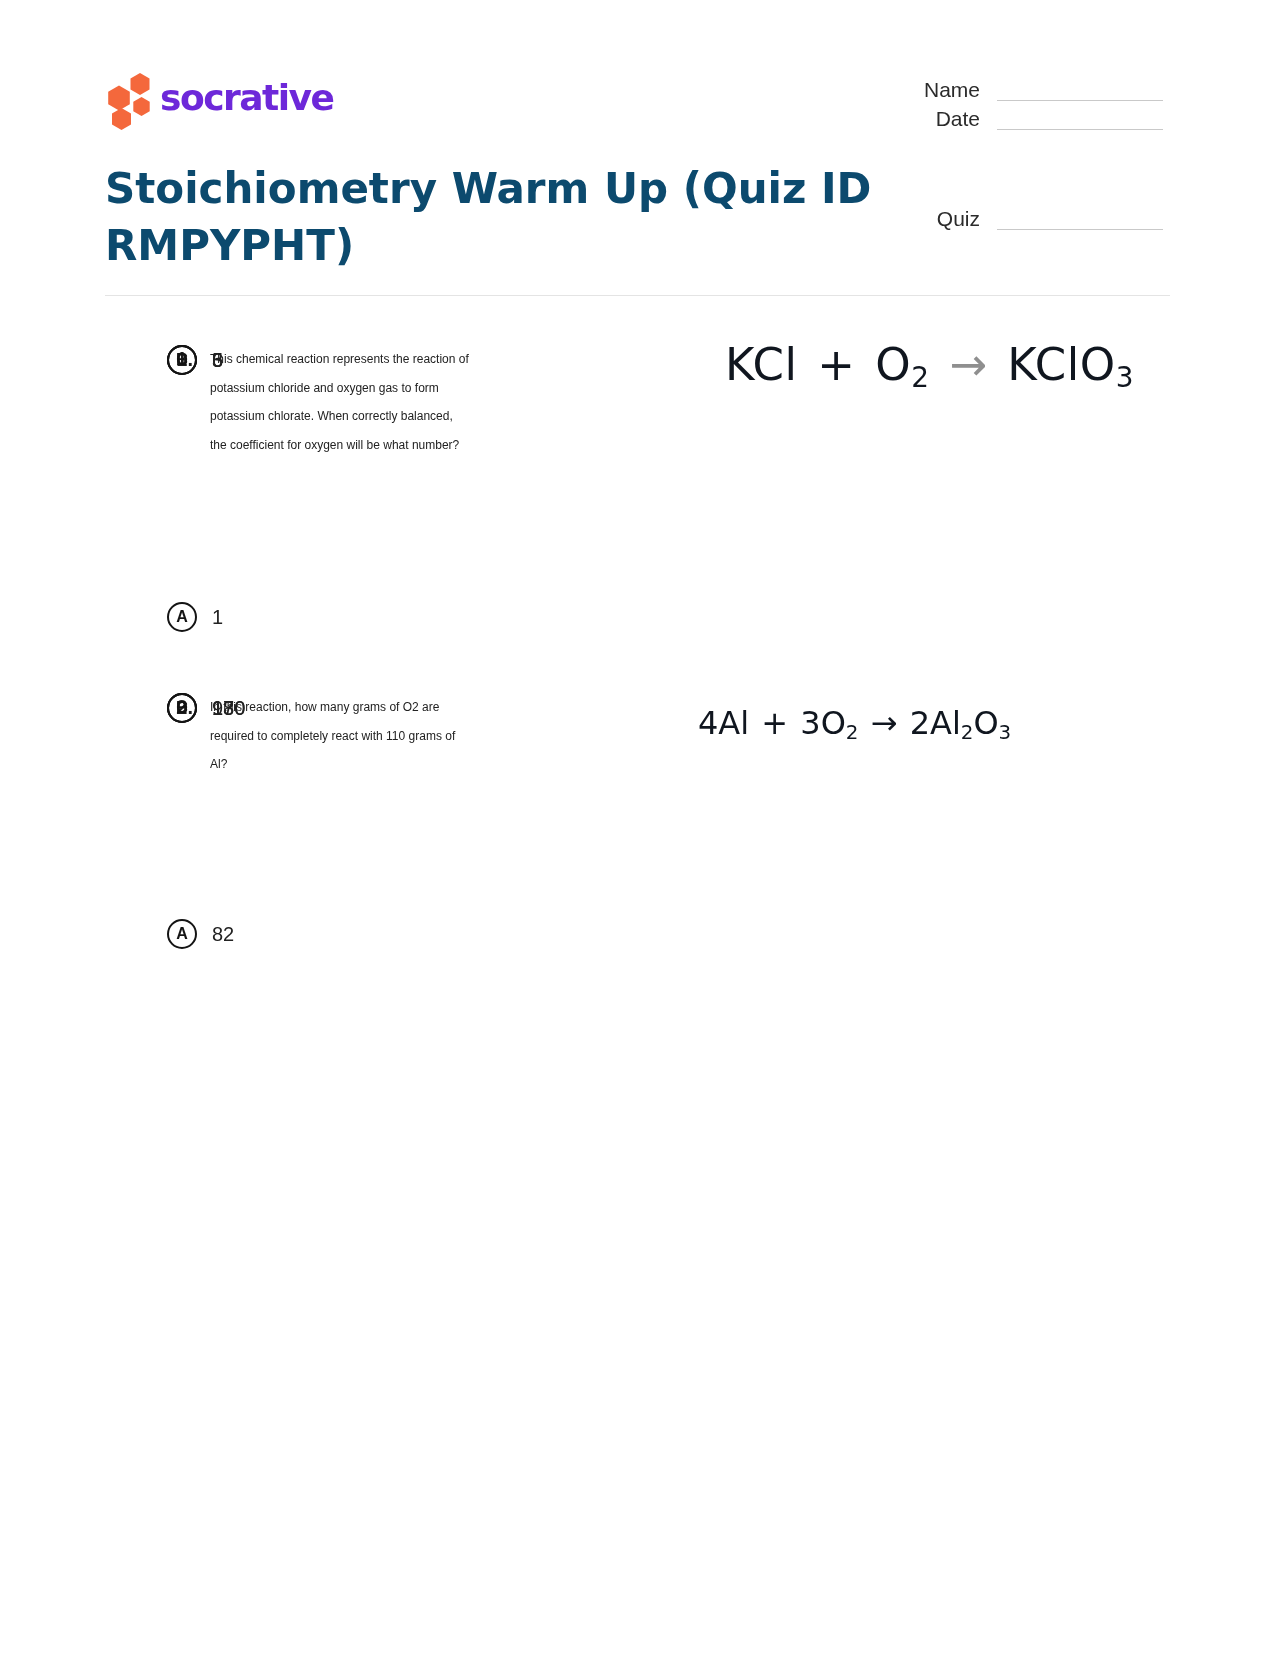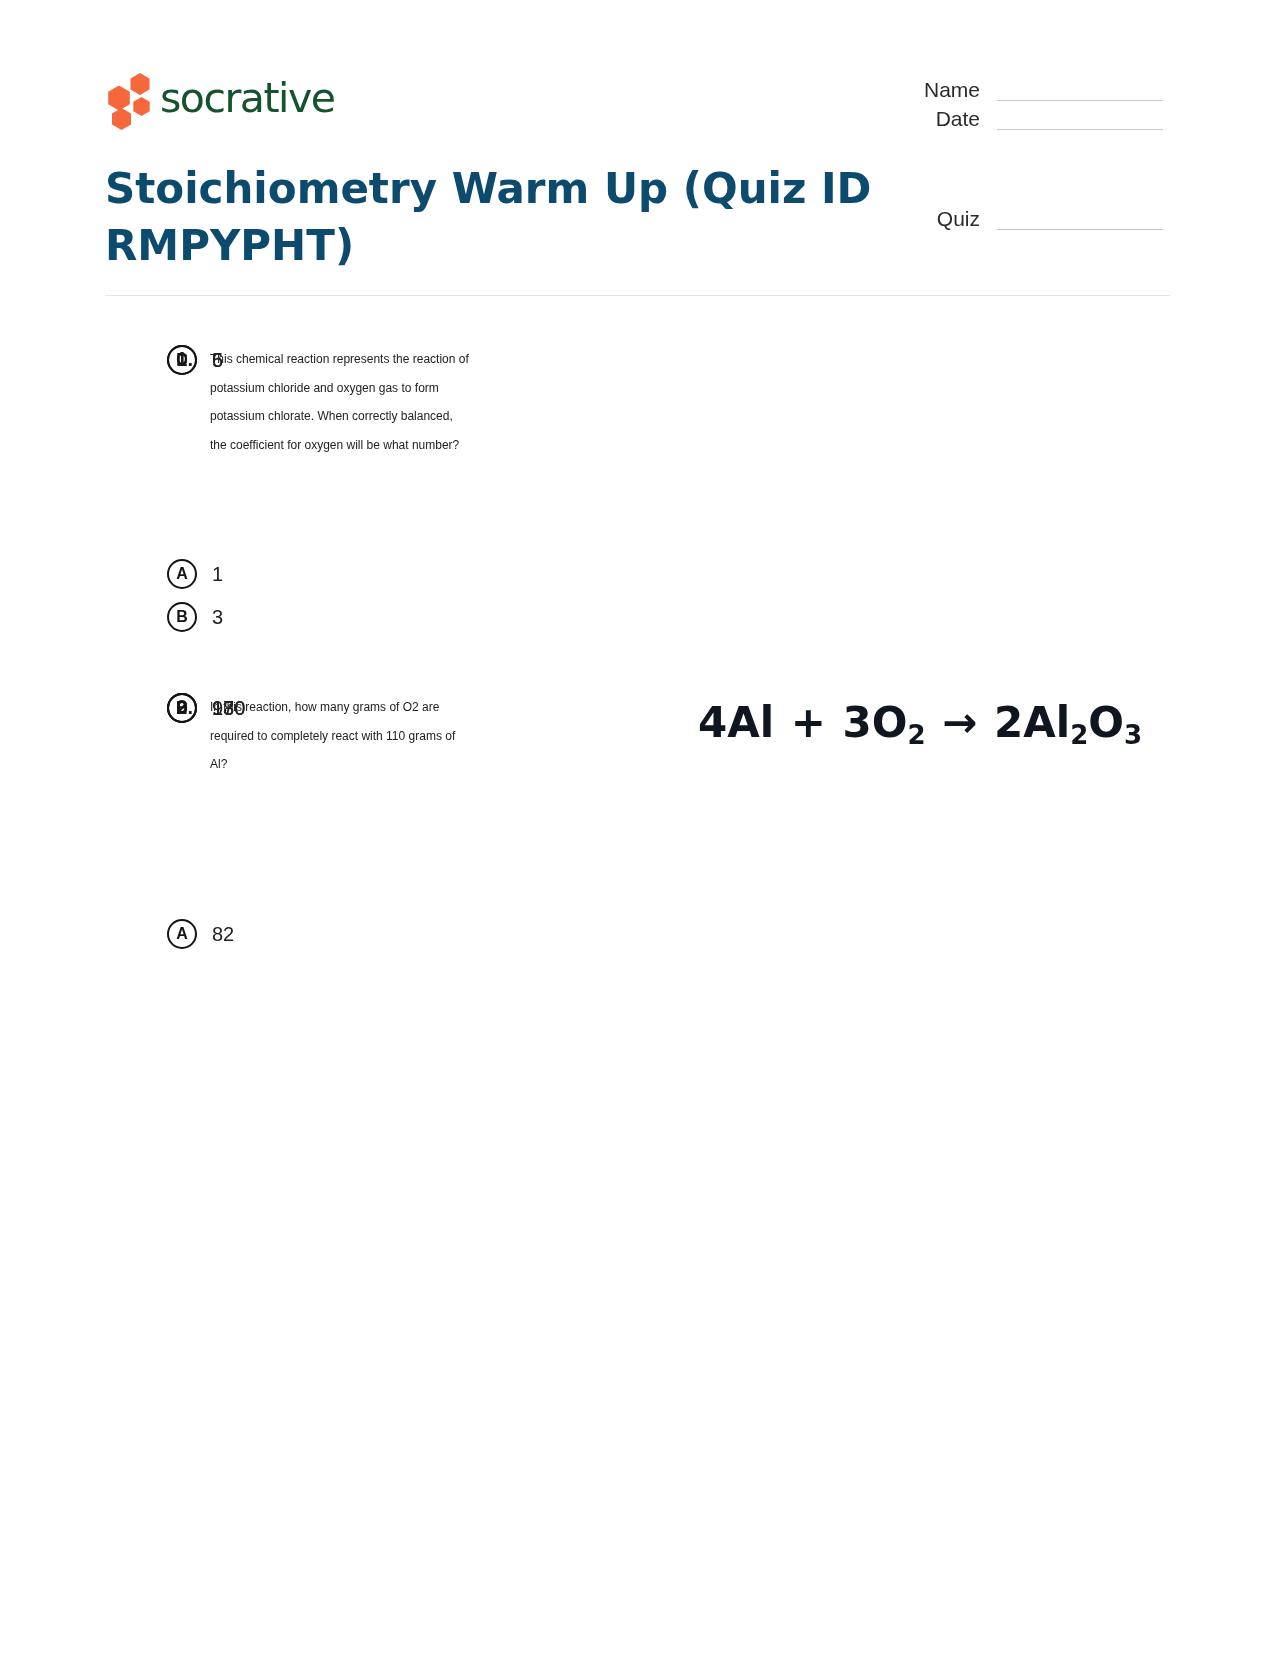--- a/index.html
+++ b/index.html
@@ -7,22 +7,22 @@
   .page {
     position:relative; width:1275px; height:1653px; background:#ffffff;
     font-family:"Liberation Sans", sans-serif; color:#222; overflow:hidden;
   }
 
   
   .logo { position:absolute; left:104px; top:70px; display:flex; align-items:flex-start; }
   .logo svg { width:50px; height:62px; display:block; }
   .wordmark {
     position:absolute; left:160px; top:76px;
-    font-family:"DejaVu Sans", sans-serif; font-weight:400;
-    font-size:41px; line-height:44px; letter-spacing:-1.5px; color:#14532d;
+    font-family:"DejaVu Sans", sans-serif; font-weight:700;
+    font-size:36px; line-height:44px; letter-spacing:-1.5px; color:#6d28d9;
   }
 
   .field-row { position:absolute; left:860px; width:303px; display:flex; align-items:flex-end; }
   .field-label { width:120px; text-align:right; font-size:21px; line-height:22px; color:#2b2b2b; }
   .field-line { flex:1; margin-left:17px; border-bottom:1.5px solid #c9c9c9; height:20px; }
   .row-name  { top:79px; }
   .row-date  { top:108px; }
   .row-score { top:208px; }
 
   
@@ -46,21 +46,21 @@
   .q-text {
     position:absolute; left:210px; top:0; width:500px;
     font-size:12px; line-height:28.5px; color:#222; white-space:pre-line;
   }
 
   .equation {
     position:absolute; color:#10161f; white-space:nowrap;
     font-family:"DejaVu Sans", sans-serif;
   }
   .eq1 { left:725px; top:-5px; font-size:45px; line-height:50px; font-weight:400; letter-spacing:0.5px; word-spacing:5px; }
-  .eq2 { left:698px; top:7px;  font-size:42px; line-height:46px; font-weight:700; word-spacing:2px; }
+  .eq2 { left:698px; top:7px;  font-size:32px; line-height:46px; font-weight:400; word-spacing:2px; }
   .equation .sub { font-size:0.62em; position:relative; top:0.25em; }
   .equation .arrow { color:#8f8f8f; font-weight:400; }
 
   .opt { position:absolute; left:167px; display:flex; align-items:center; height:30px; }
   .opt-circle {
     width:30px; height:30px; border:2px solid #141414; border-radius:50%;
     display:flex; align-items:center; justify-content:center;
     font-size:16px; font-weight:700; color:#141414; flex:0 0 auto;
   }
   .opt-value { margin-left:15px; font-size:20px; color:#222; }
@@ -107,20 +107,21 @@
 RMPYPHT)</h1>
 
   <div class="divider"></div>
 
   <section class="question q1">
     <div class="q-num">1.</div>
     <div class="q-text">This chemical reaction represents the reaction of
 potassium chloride and oxygen gas to form
 potassium chlorate. When correctly balanced,
 the coefficient for oxygen will be what number?</div>
+    <div class="equation eq1"><span>KCl + O</span><span class="sub">2</span><span> </span><span class="arrow">→</span><span> KClO</span><span class="sub">3</span></div>
 
     <div class="opt">
       <span class="opt-circle">
           <span>A</span>
         </span>
       <span class="opt-value">1</span>
     </div>
     <div class="opt">
       <span class="opt-circle">
           <span>B</span>

